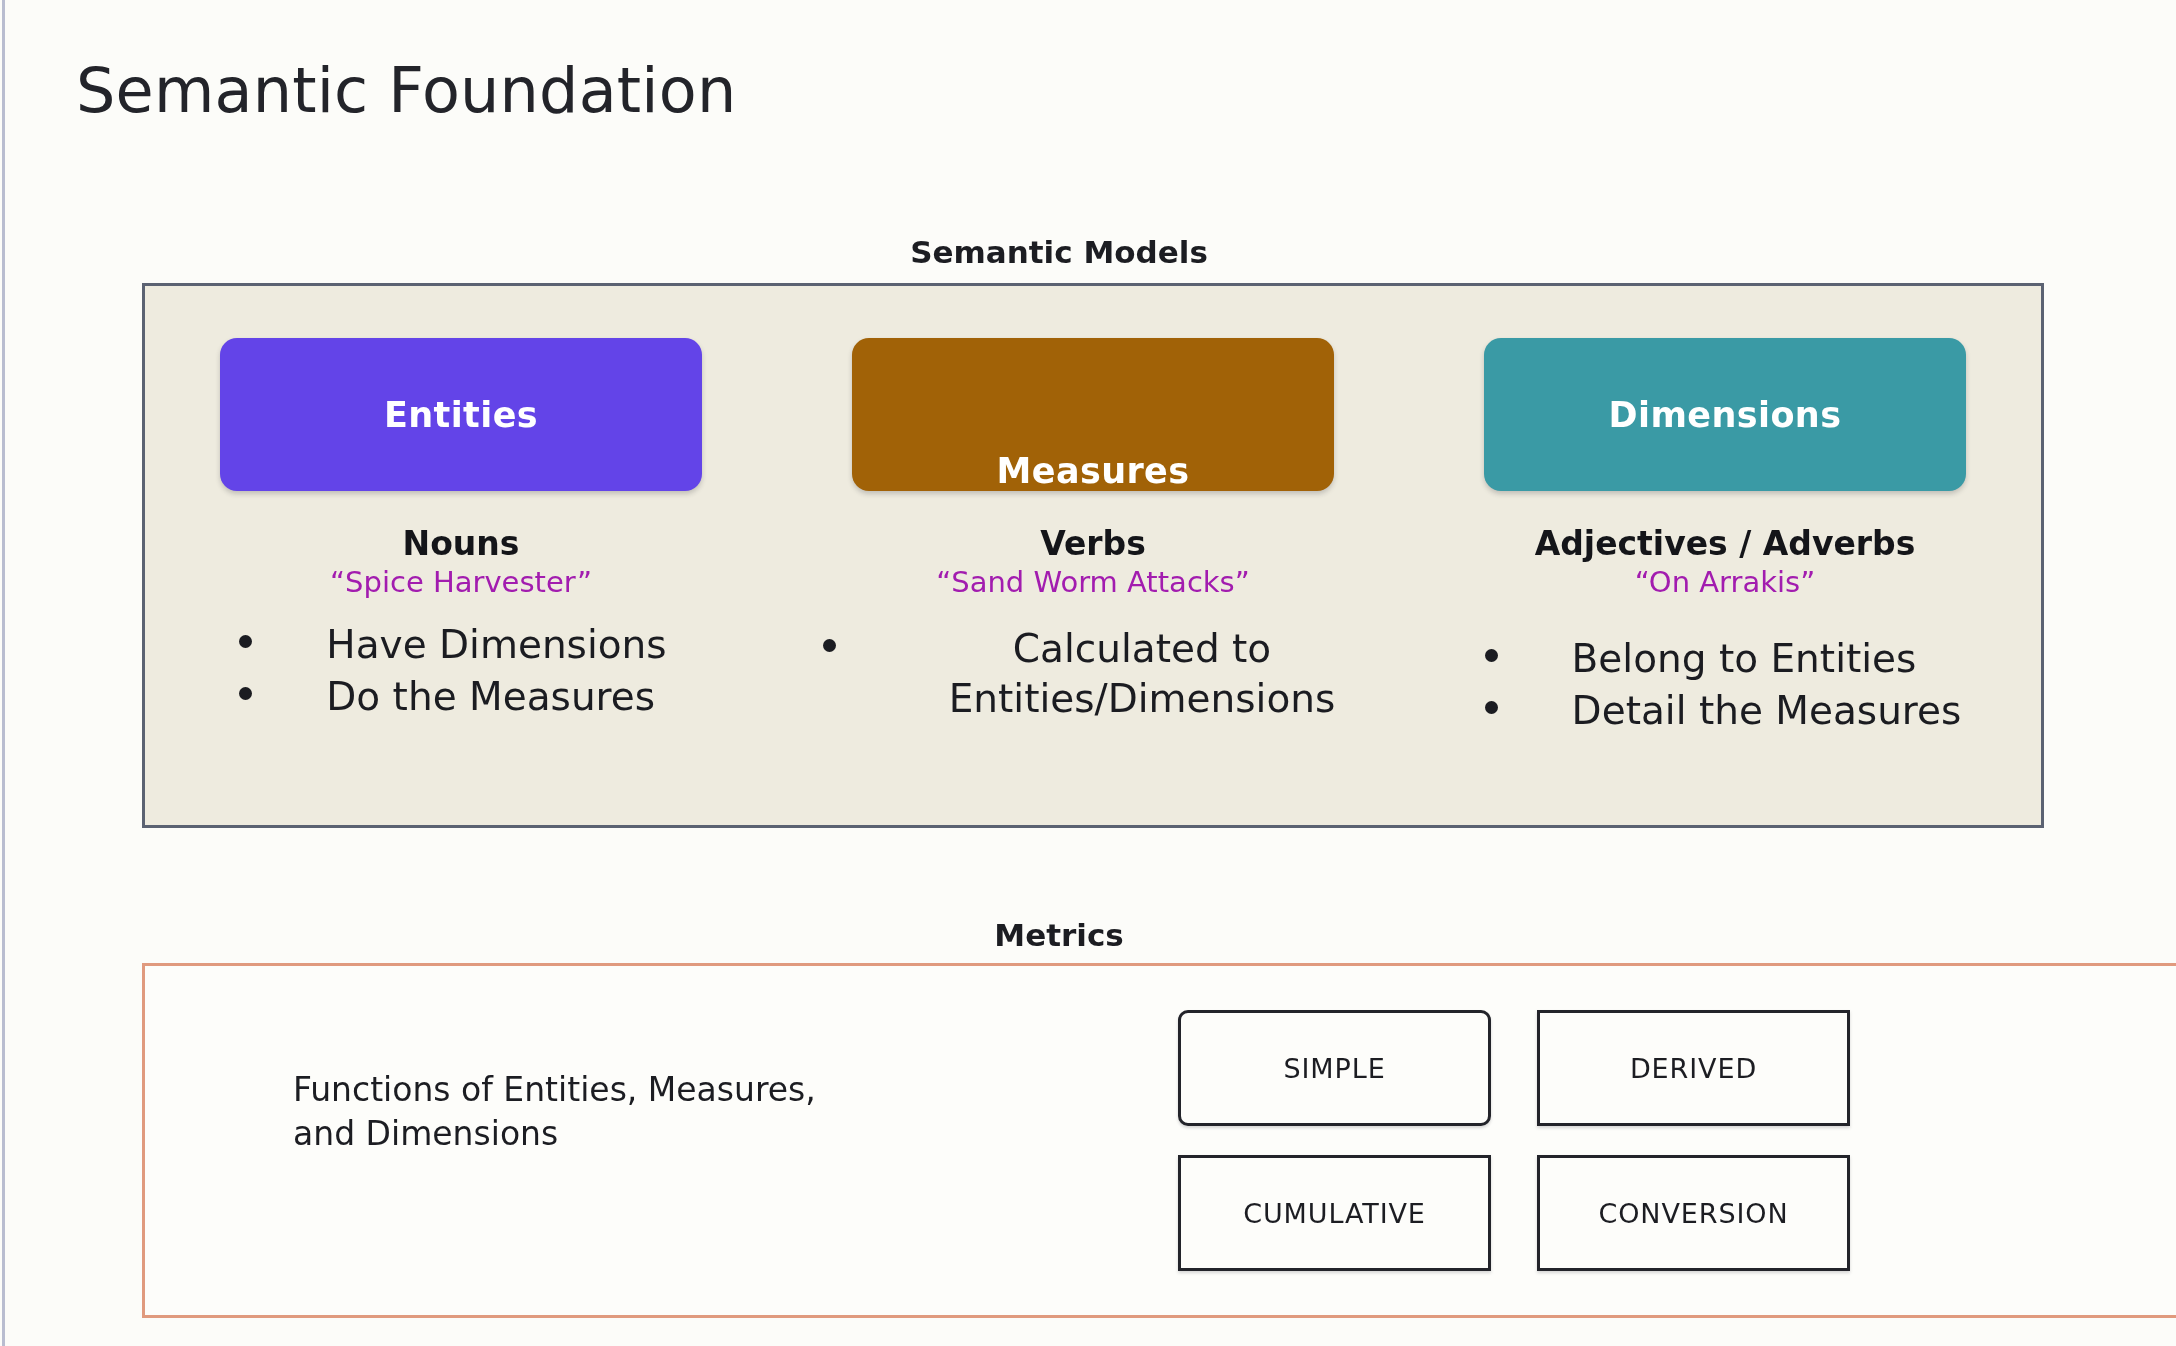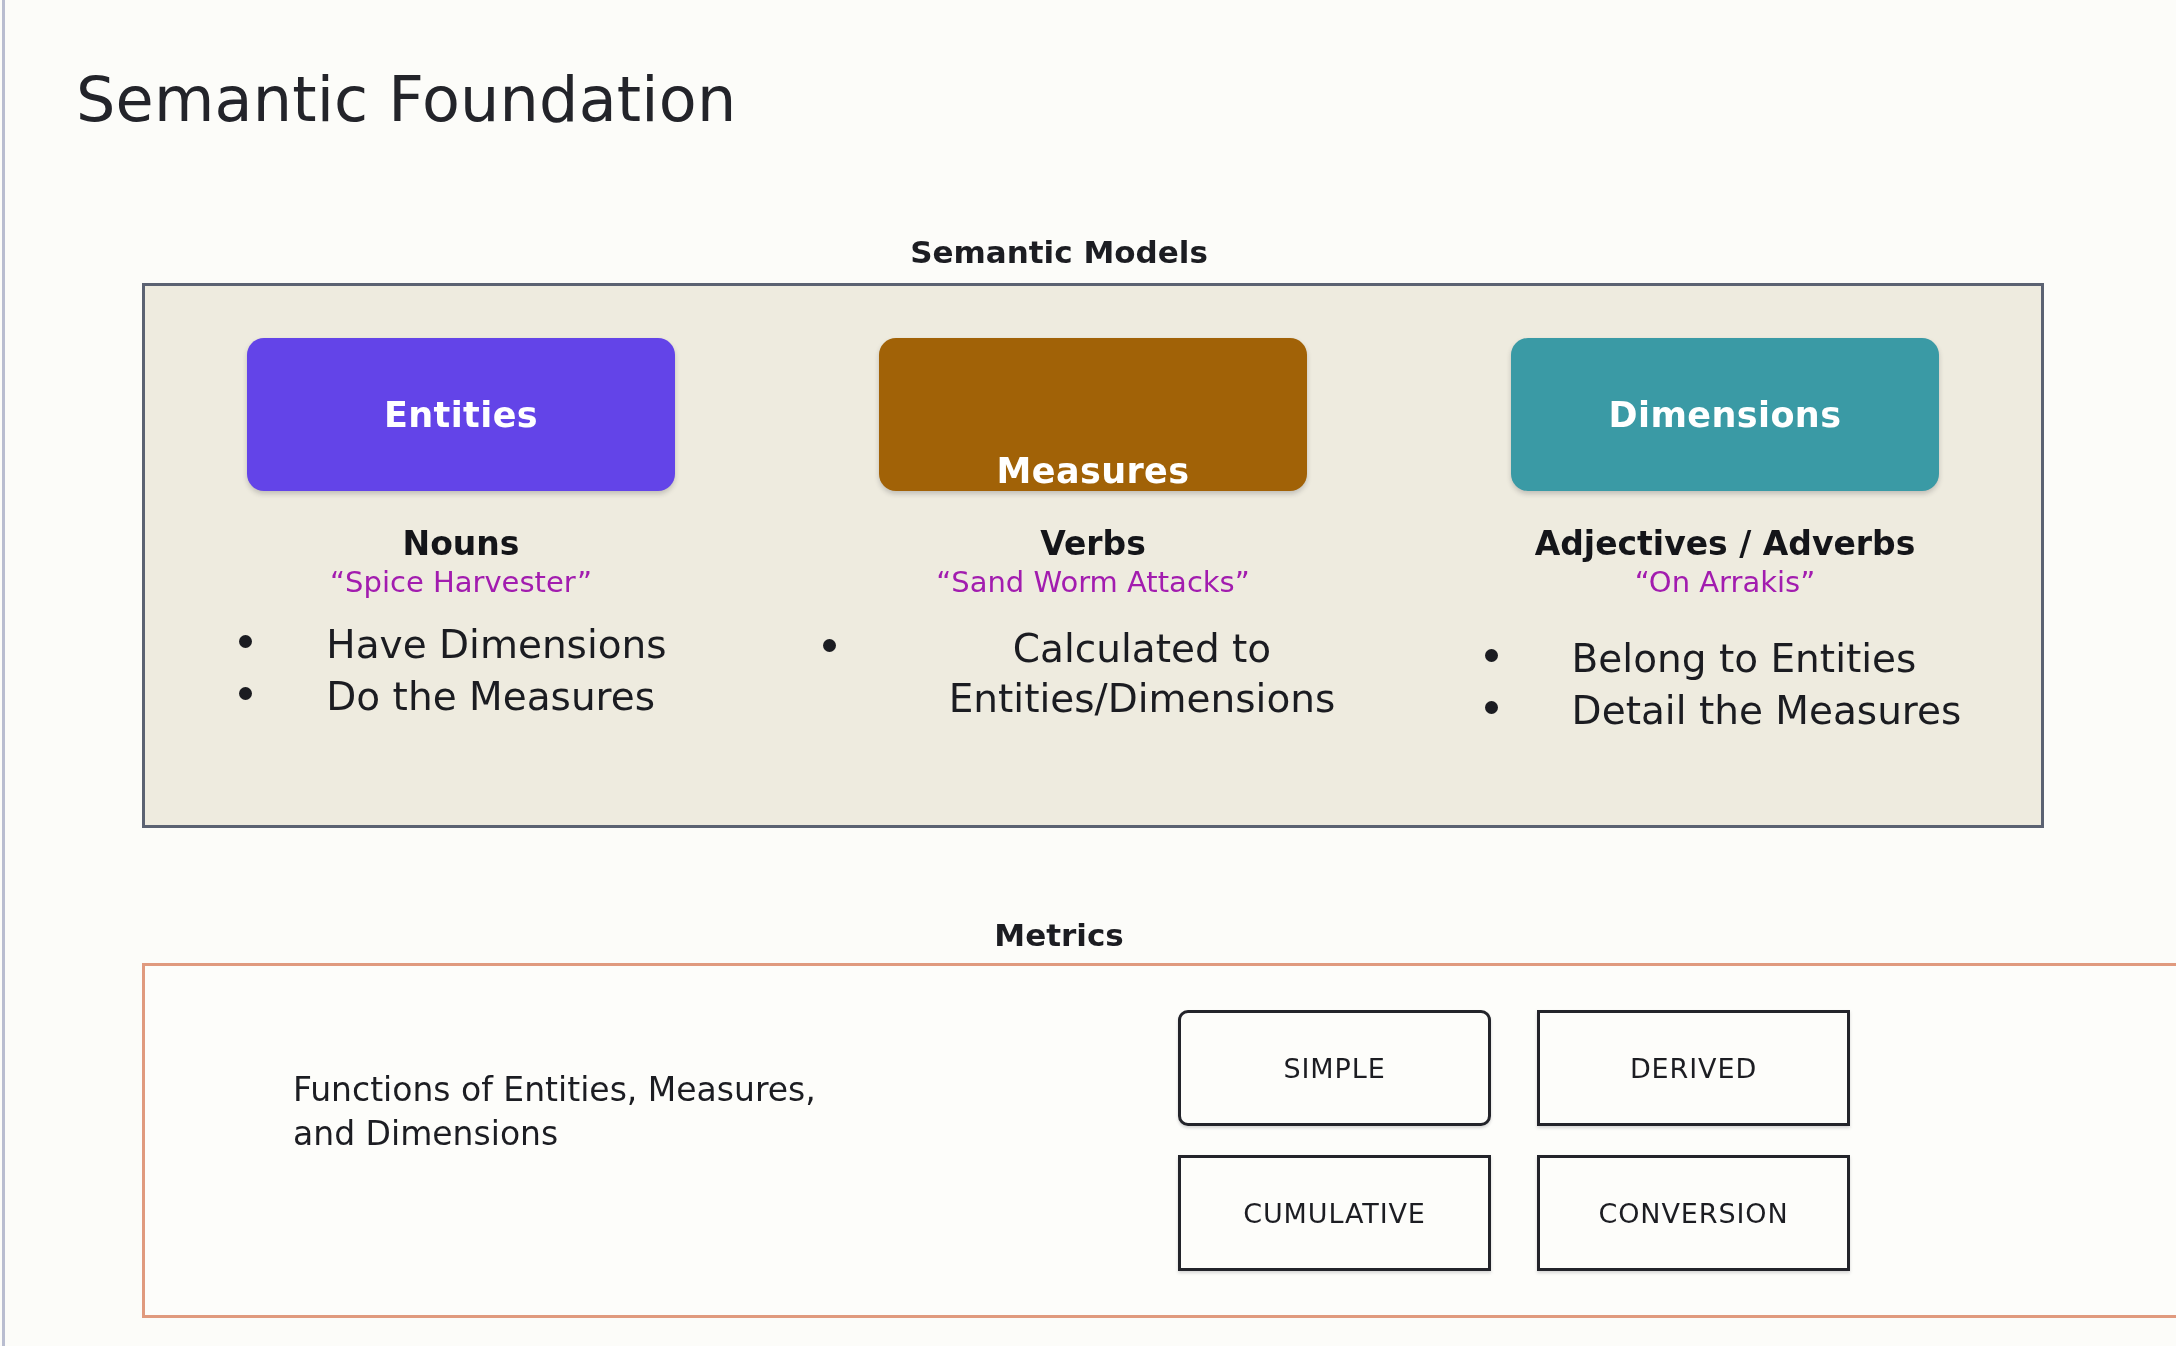--- a/index.html
+++ b/index.html
@@ -27,21 +27,21 @@
 
   .slide {
     position: absolute;
     inset: 0;
   }
 
   
   .slide-title {
     position: absolute;
     left: 76px;
-    top: 67px;
+    top: 58px;
     font-size: 62px;
     font-weight: 400;
     color: #23242a;
     letter-spacing: 0.2px;
     line-height: 1.05;
     white-space: nowrap;
   }
 
   
   .section-heading {
@@ -89,21 +89,21 @@
     flex: 1 1 0;
     position: relative;
     display: flex;
     flex-direction: column;
     align-items: center;
     padding-top: 52px;
     box-sizing: border-box;
   }
 
   .model-card {
-    width: 428px;
+    width: 482px;
     height: 153px;
     border-radius: 17px;
     display: flex;
     align-items: center;
     justify-content: center;
     box-shadow: 0 3px 5px rgba(40,40,50,0.22);
   }
   .model-card-label {
     font-size: 35px;
     font-weight: 700;

